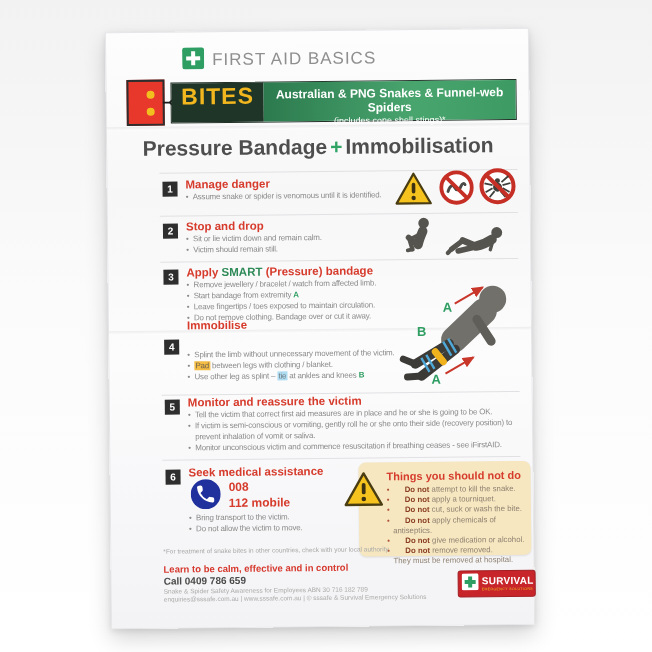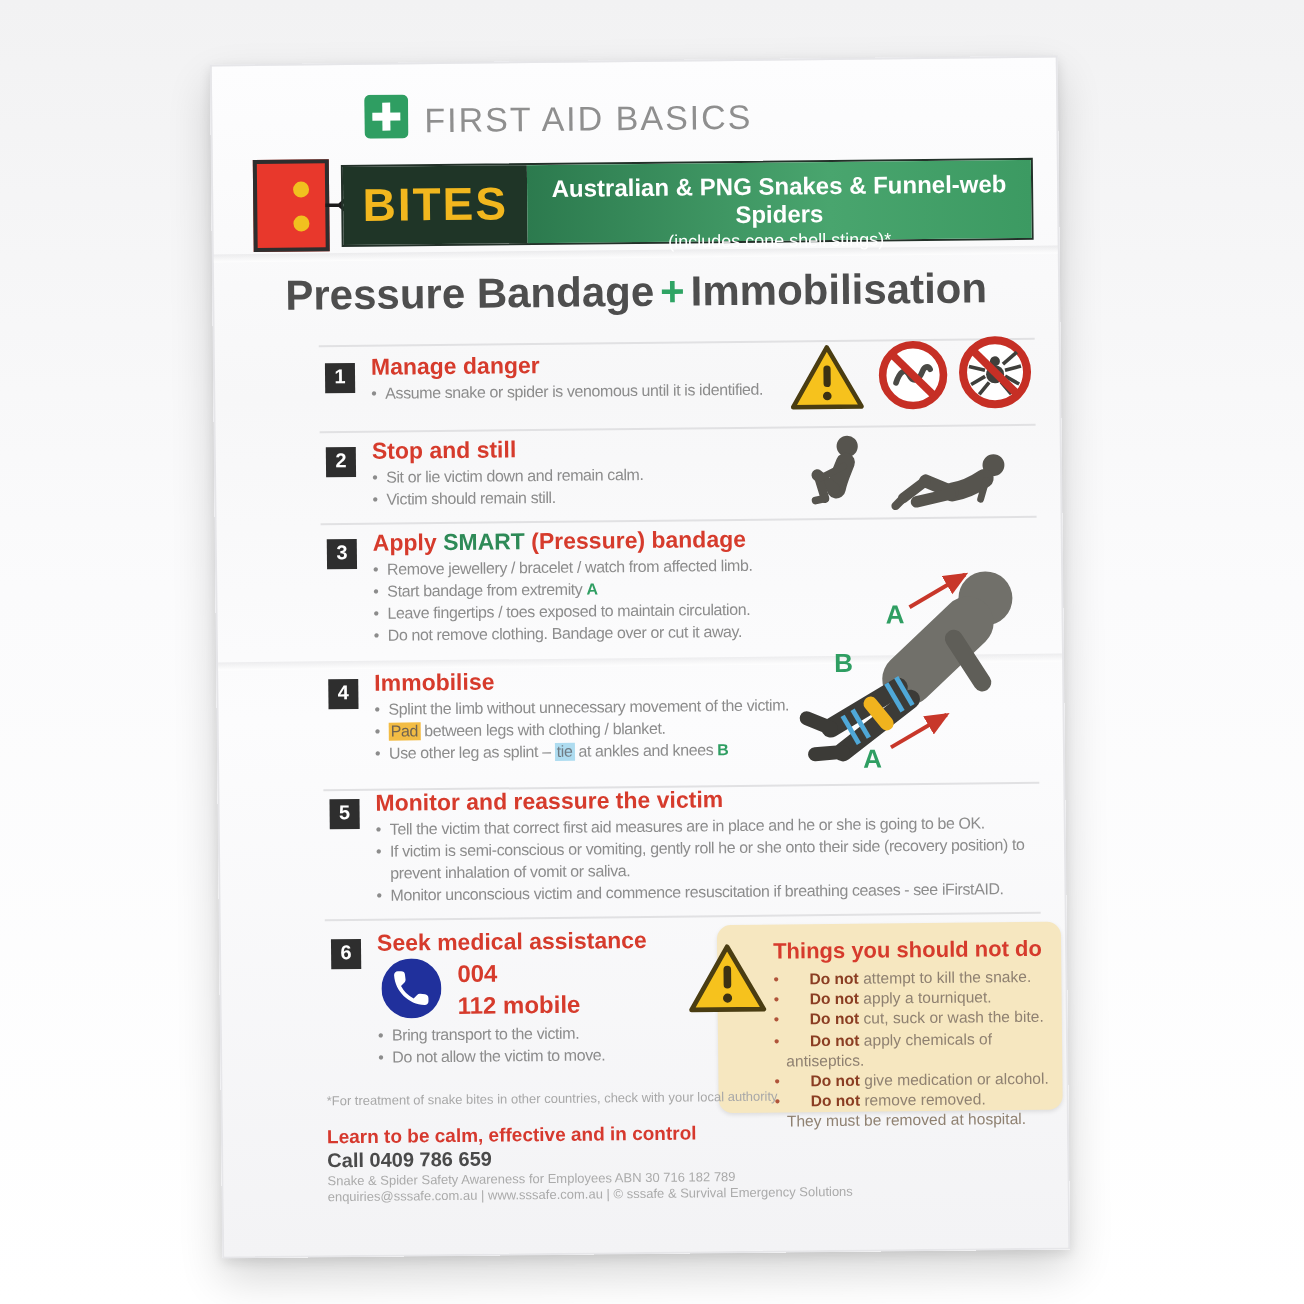--- a/index.html
+++ b/index.html
@@ -28,21 +28,21 @@
   .brand-text{font-size:17px;color:#8f8f8f;letter-spacing:1px;}
 
   
   .tag{position:absolute;left:20px;top:47px;width:38px;height:46px;background:#e8382c;
        border:2px solid #2e2e2e;box-sizing:border-box;}
   .tag .dot{position:absolute;width:8px;height:8px;border-radius:50%;background:#f1c01f;left:18px;}
   .dot1{top:9px}.dot2{top:26px}
   .connector{position:absolute;left:56px;top:62px;}
   .bites-bar{position:absolute;left:64px;top:50px;width:346px;height:41px;display:flex;
        border:1px solid #233129;box-sizing:border-box;}
-  .bites-dark{width:92px;background:#1f3527;display:flex;align-items:center;justify-content:center;}
+  .bites-dark{width:92px;background:#1f3527;display:flex;justify-content:center;}
   .bites-word{font-size:23px;font-weight:bold;color:#f2b71e;letter-spacing:1px;}
   .bites-grad{flex:1;background:linear-gradient(90deg,#2c7a4e 0%,#49a56e 60%,#3c9a62 100%);
        color:#fff;text-align:center;padding-top:5px;box-sizing:border-box;}
   .bites-sub1{font-size:12px;font-weight:bold;}
   .bites-sub2{font-size:9px;margin-top:1px;}
 
   .main-title{position:absolute;top:104px;left:0;width:100%;text-align:center;
        font-size:21px;font-weight:bold;color:#4e4e4e;}
   .main-title .plus{color:#2fa464;padding:0 3px;}
 
@@ -54,21 +54,21 @@
   .bl{padding-left:7px;position:relative;}
   .bl::before{content:"•";position:absolute;left:0;}
   .lbl{color:#2f9e62;font-weight:bold;}
   .smart{color:#2e8a57;}
   .hl-y{background:#f3bc44;color:#6f6250;padding:0 1px;}
   .hl-b{background:#aedcf0;color:#6f7a82;padding:0 1px;}
 
   .n1{top:149px}.t1{top:146px}.b1{top:159px;width:270px;}
   .n2{top:191px}.t2{top:188px}.b2{top:201px;width:230px;}
   .n3{top:237px}.t3{top:234px}.b3{top:247px;width:206px;}
-  .n4{top:307px}.t4{top:304px}.b4{top:317px;width:232px;}
+  .n4{top:307px}.t4{top:287px}.b4{top:317px;width:232px;}
   .n5{top:367px}.t5{top:364px}.b5{top:377px;width:348px;}
   .n6{top:437px}.t6{top:434px}.b6{top:480px;width:200px;}
 
   .phone-wrap{position:absolute;left:80px;top:447px;}
   .phone-num{position:absolute;left:118px;font-size:12px;font-weight:bold;color:#d63b2c;}
   .pn1{top:448px}.pn2{top:464px}
 
   
   .icon-abs{position:absolute;}
   .ic-warn1{left:286px;top:141px;}
@@ -189,21 +189,21 @@
             <path d="M25 22 L32 26"></path>
             <path d="M23 25 L28 31"></path>
         </g>
         <circle cx="20" cy="21" r="4.5" fill="#3f3f3b"></circle>
           <circle cx="20" cy="14.5" r="2.5" fill="#3f3f3b"></circle>
         <line x1="9" y1="9" x2="31" y2="31" stroke="#c62f25" stroke-width="4"></line>
       </svg>
     </span>
 
     <div class="step-num n2">2</div>
-    <div class="step-title t2">Stop and still</div>
+    <div class="step-title t2">Stop and drop</div>
     <div class="bullets b2">
       <div class="bl">Sit or lie victim down and remain calm.</div>
       <div class="bl">Victim should remain still.</div>
     </div>
     <span class="icon-abs ic-sit">
       <svg width="36" height="40" viewBox="0 0 38 42">
         <circle cx="25" cy="7.5" r="5.6" fill="#56544e"></circle>
         <path d="M24 16 C22 21 20 25 19 30" stroke="#56544e" stroke-width="10" fill="none" stroke-linecap="round"></path>
         <path d="M18 30 L9 22.5" stroke="#56544e" stroke-width="6" fill="none" stroke-linecap="round"></path>
         <path d="M9.5 23 L13 35" stroke="#56544e" stroke-width="4.6" fill="none" stroke-linecap="round"></path>
@@ -282,21 +282,21 @@
     <div class="step-num n6">6</div>
     <div class="step-title t6">Seek medical assistance</div>
     <span class="phone-wrap">
       <svg width="30" height="30" viewBox="0 0 30 30">
         <circle cx="15" cy="15" r="15" fill="#20309c"></circle>
         <g transform="translate(3.5,3.5) scale(0.95)">
           <path d="M19.23 15.26l-2.54-.29a1.99 1.99 0 0 0-1.64.57l-1.84 1.84a15.05 15.05 0 0 1-6.59-6.59l1.85-1.85c.43-.43.64-1.03.57-1.64l-.29-2.52a2 2 0 0 0-1.99-1.77H5.03c-1.13 0-2.07.94-2 2.07.53 8.54 7.36 15.36 15.89 15.89 1.13.07 2.07-.87 2.07-2v-1.73c.01-1.01-.75-1.86-1.76-1.98z" fill="#fff"></path>
         </g>
       </svg>
     </span>
-    <div class="phone-num pn1">004</div>
+    <div class="phone-num pn1">008</div>
     <div class="phone-num pn2">112 mobile</div>
     <div class="bullets b6">
       <div class="bl">Bring transport to the victim.</div>
       <div class="bl">Do not allow the victim to move.</div>
     </div>
 
     <div class="warnbox">
       <div class="wtitle">Things you should not do</div>
       <div class="witem"><b>Do not</b><span> attempt to kill the snake.</span></div>
       <div class="witem"><b>Do not</b><span> apply a tourniquet.</span></div>
@@ -314,15 +314,28 @@
         </svg>
     </span>
 
     <div class="footnote">*For treatment of snake bites in other countries, check with your local authority</div>
 
     <div class="foot-tag">Learn to be calm, effective and in control</div>
     <div class="foot-call">Call 0409 786 659</div>
     <div class="foot-s1">Snake &amp; Spider Safety Awareness for Employees   ABN 30 716 182 789</div>
     <div class="foot-s2">enquiries@sssafe.com.au | www.sssafe.com.au | © sssafe &amp; Survival Emergency Solutions</div>
 
+    <div class="survival">
+      <span>
+        <svg width="17" height="17" viewBox="0 0 17 17">
+            <rect width="17" height="17" rx="2" fill="#fff"></rect>
+            <rect x="6.5" y="3" width="4" height="11" fill="#2f9e62"></rect>
+            <rect x="3" y="6.5" width="11" height="4" fill="#2f9e62"></rect>
+          </svg>
+      </span>
+      <span>
+        <div class="sv-name">SURVIVAL</div>
+        <div class="sv-sub">EMERGENCY SOLUTIONS</div>
+      </span>
+    </div>
 
   </div>
 </div>
 
 </body></html>

